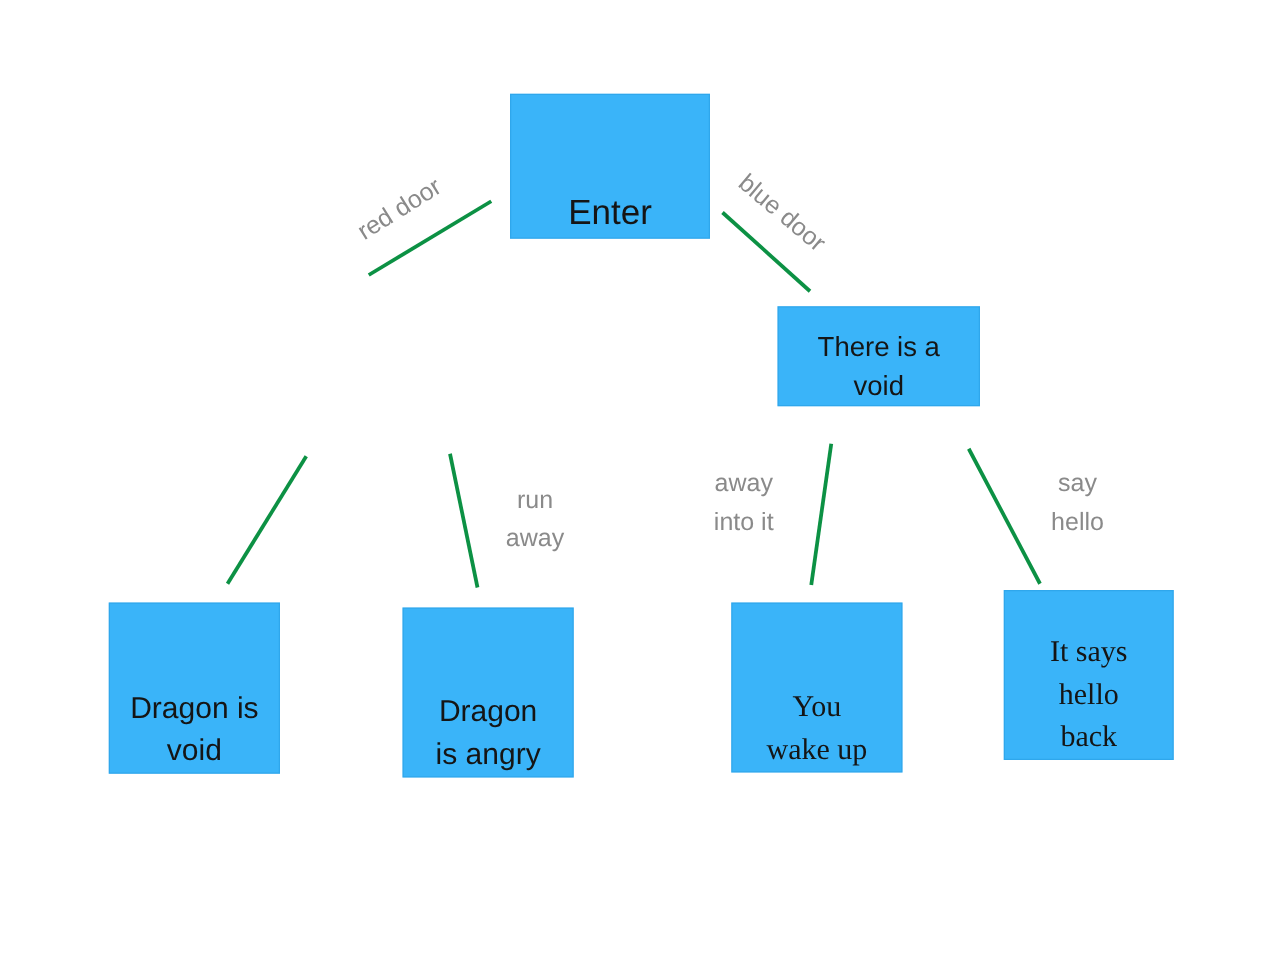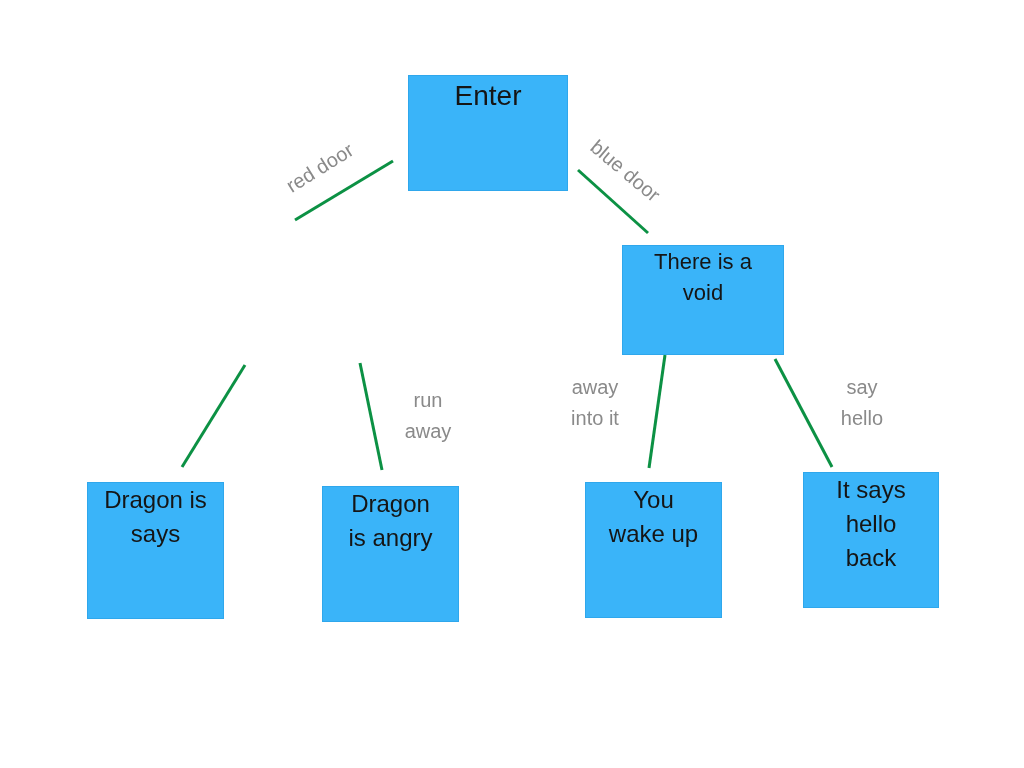--- a/index.html
+++ b/index.html
@@ -22,39 +22,39 @@
     height: 768px;
   }
   .edge-line {
     stroke: var(--edge-line, #0c9144);
     stroke-width: 3;
     stroke-linecap: butt;
   }
   .node {
     position: absolute;
     display: flex;
-    align-items: flex-start;
+    align-items: flex-end;
     justify-content: center;
     text-align: center;
     white-space: pre-line;
     background: var(--node-fill, #3ab4f9);
     border: 1px solid rgba(35, 150, 220, 0.45);
     box-sizing: border-box;
     color: var(--node-text, #151515);
     line-height: 1.42;
     cursor: default;
     user-select: none;
   }
   #node-enter        { left: 408px; top:  75px; width: 160px; height: 116px; font-size: 28px; }
   #node-see-dragon   { left: 231px; top: 237px; width: 153px; height: 112px; font-size: 22px; }
-  #node-void         { left: 622px; top: 245px; width: 162px; height: 110px; font-size: 22px; }
+  #node-void         { left: 622px; top: 245px; width: 162px; height: 80px; font-size: 22px; }
   #node-dragon-happy { left:  87px; top: 482px; width: 137px; height: 137px; font-size: 24px; }
   #node-dragon-angry { left: 322px; top: 486px; width: 137px; height: 136px; font-size: 24px; }
-  #node-wake-up      { left: 585px; top: 482px; width: 137px; height: 136px; font-size: 24px; }
-  #node-hello-back   { left: 803px; top: 472px; width: 136px; height: 136px; font-size: 24px; }
+  #node-wake-up      { left: 585px; top: 482px; width: 137px; height: 136px; font-size: 24px; font-family: Liberation Serif, serif; }
+  #node-hello-back   { left: 803px; top: 472px; width: 136px; height: 136px; font-size: 24px; font-family: Liberation Serif, serif; }
 
   .edge-label {
     position: absolute;
     color: var(--edge-label, #8a8a8a);
     font-size: 20px;
     line-height: 1.55;
     text-align: center;
     white-space: pre-line;
     transform: translate(-50%, -50%);
     user-select: none;
@@ -82,21 +82,21 @@
 
   <div class="node" id="node-enter">
     <span>Enter</span>
   </div>
   <div class="node" id="node-void">
     <span>There is a
 void</span>
   </div>
   <div class="node" id="node-dragon-happy">
     <span>Dragon is
-says</span>
+void</span>
   </div>
   <div class="node" id="node-dragon-angry">
     <span>Dragon
 is angry</span>
   </div>
   <div class="node" id="node-wake-up">
     <span>You
 wake up</span>
   </div>
   <div class="node" id="node-hello-back">

